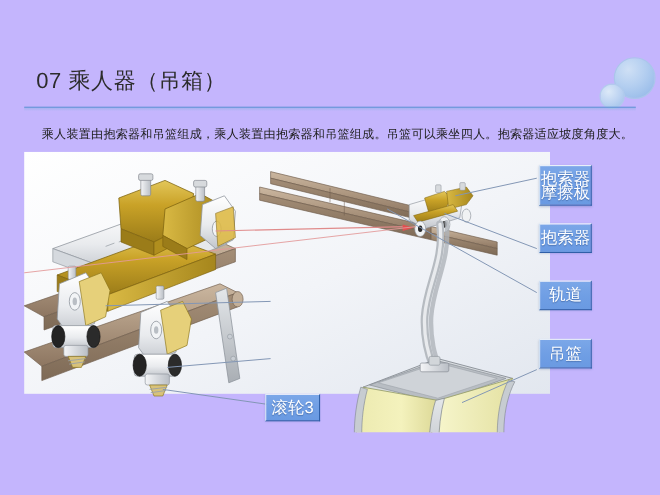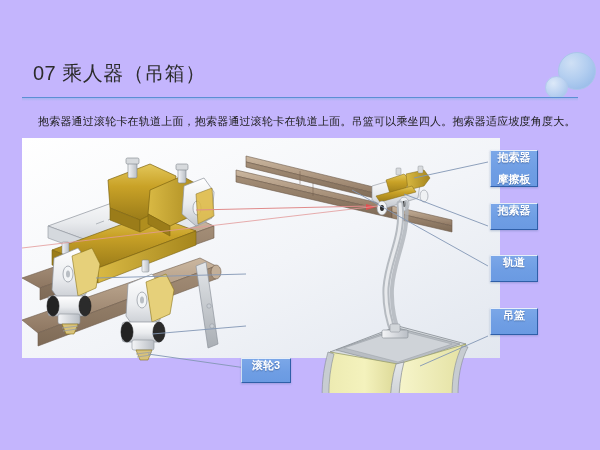--- a/index.html
+++ b/index.html
@@ -95,47 +95,46 @@
 
   
   .callout {
     position: absolute;
     box-sizing: border-box;
     background: linear-gradient(to bottom, #7ba7e8 0%, #6f9ee4 55%, #6a9ae2 100%);
     border: 1px solid #2f5fa8;
     border-top-color: #e8eff9;
     border-left-color: #cfdff3;
     color: #ffffff;
-    font-size: 11px;
+    font-size: 15px;
     line-height: 13px;
     text-align: center;
     display: flex;
     flex-direction: column;
     align-items: center;
-    justify-content: space-between;
+    justify-content: center;
     text-shadow: 0 1px 1px rgba(30,60,110,0.45);
     box-shadow: 0 1px 2px rgba(60,90,140,0.30);
     white-space: nowrap;
-    font-weight: bold;
   }
 </style>
 </head>
 <body>
 
 <div id="slide">
 
   <div class="deco-circle-large"></div>
   <div class="deco-circle-small"></div>
 
   <div class="slide-title">07 乘人器（吊箱）</div>
 
   <div class="divider-line"></div>
   <div class="divider-shadow"></div>
 
-  <div class="description">抱索器通过滚轮卡在轨道上面，抱索器通过滚轮卡在轨道上面。吊篮可以乘坐四人。抱索器适应坡度角度大。</div>
+  <div class="description">乘人装置由抱索器和吊篮组成，乘人装置由抱索器和吊篮组成。吊篮可以乘坐四人。抱索器适应坡度角度大。</div>
 
   <div id="illustration">
     <svg width="600" height="255" viewBox="0 0 600 255" xmlns="http://www.w3.org/2000/svg">
       <defs>
         <linearGradient id="bgPanel" x1="0" y1="0" x2="1" y2="1">
           <stop offset="0%" stop-color="#ffffff"></stop>
           <stop offset="55%" stop-color="#f2f4f8"></stop>
           <stop offset="100%" stop-color="#e2e7ef"></stop>
         </linearGradient>
         <linearGradient id="railTop" x1="0" y1="0" x2="0" y2="1">

